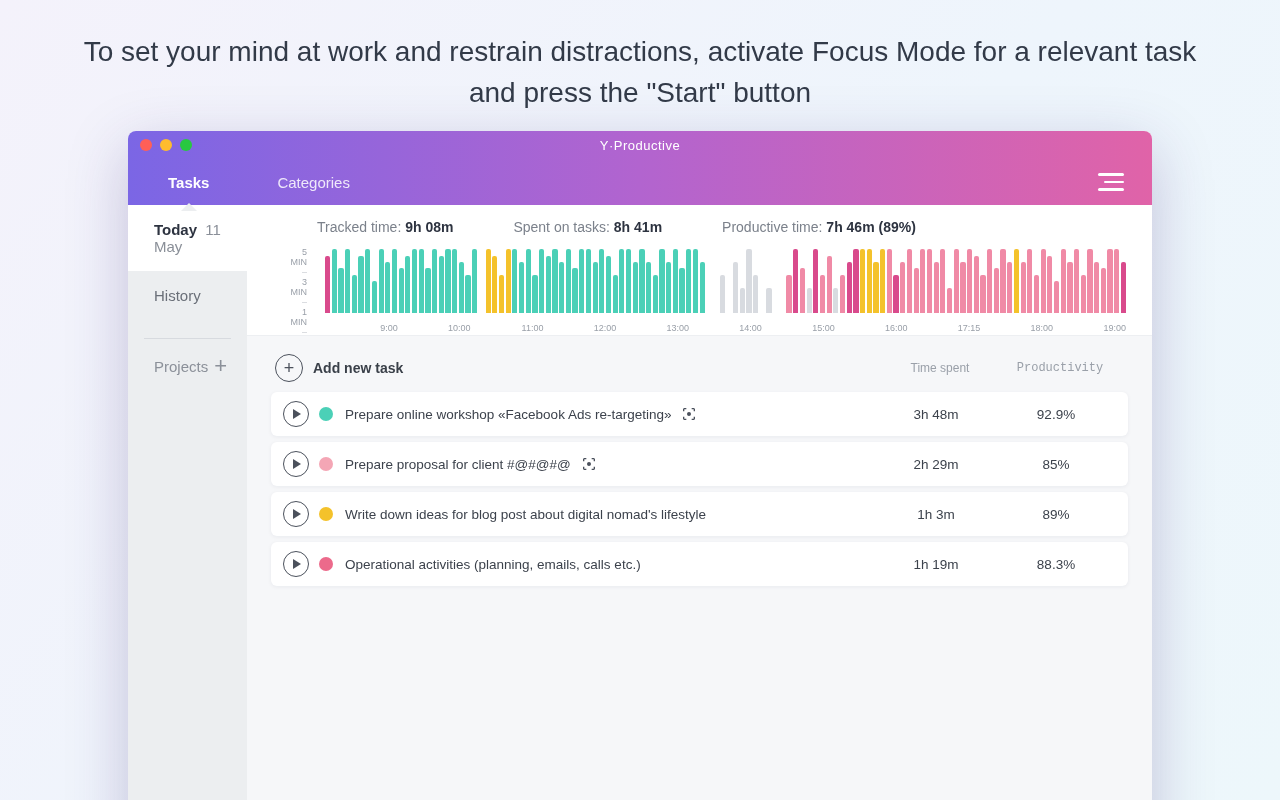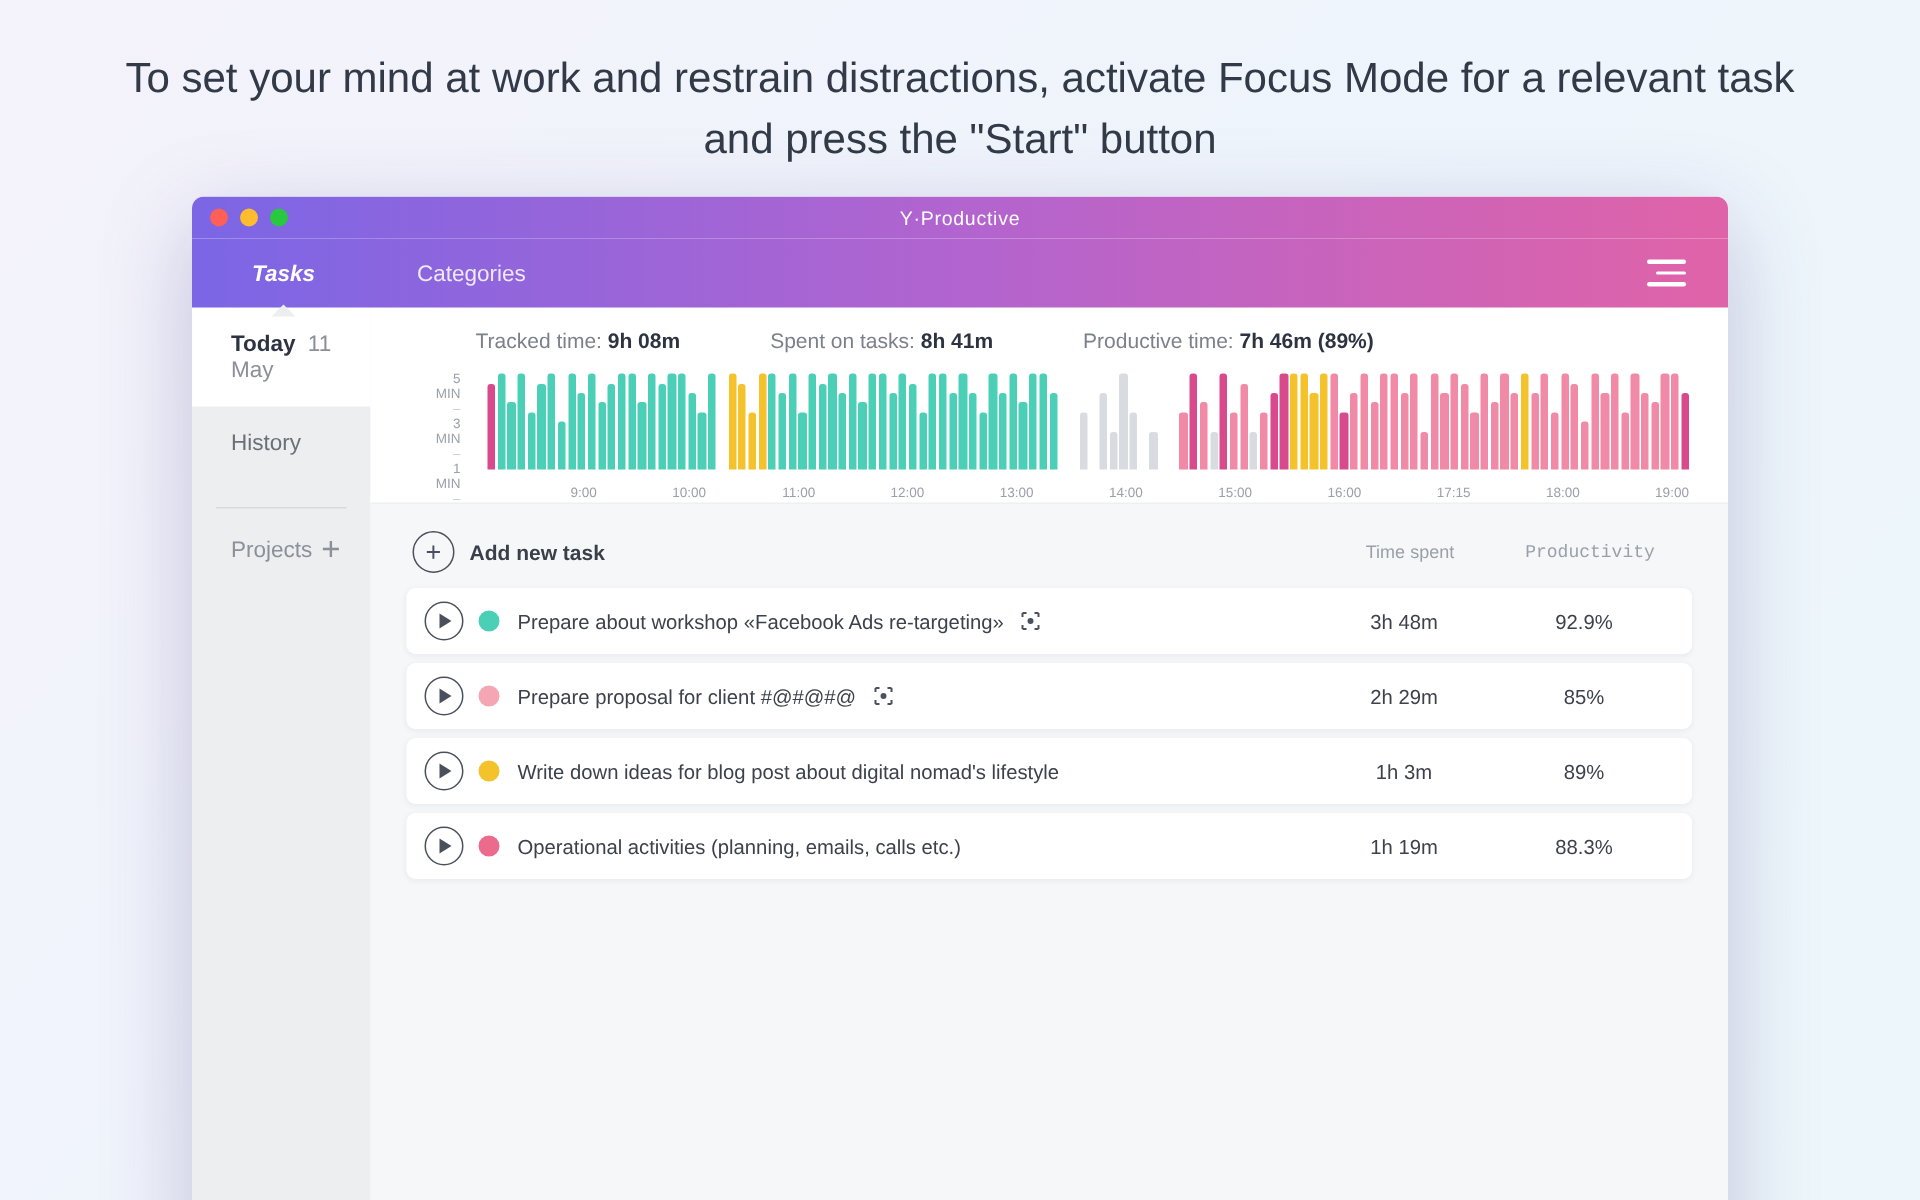--- a/index.html
+++ b/index.html
@@ -43,21 +43,21 @@
   .nav {
     height: 46px;
     background: linear-gradient(90deg, #7b66e5 0%, #b264cf 50%, #e063a8 100%);
     display:flex; align-items:center; padding: 0 28px 0 40px;
     position: relative;
   }
   .nav-tab {
     color: rgba(255,255,255,.85); font-size:15px; margin-right: 68px;
     padding: 12px 0; position:relative; cursor:pointer;
   }
-  .nav-tab.active { color:#fff; font-weight:600;font-style:italic; }
+  .nav-tab.active { color:#fff; font-weight:600; }
   .nav-tab.active::after{
     content:""; position:absolute; bottom:-8px; left:50%; transform:translateX(-50%);
     border-left:8px solid transparent; border-right:8px solid transparent;
     border-bottom:8px solid #eceef0;
   }
   .hamburger {
     margin-left:auto; cursor:pointer;
     display:flex; flex-direction:column; gap:5px;
   }
   .hamburger span{ width:26px; height:2.5px; background:#fff; border-radius:2px; display:block;}
@@ -345,21 +345,21 @@
         <div class="task-header">
           <div class="add-btn">+</div>
           <div class="add-label">Add new task</div>
           <div class="col-h col-time">Time spent</div>
           <div class="col-h col-prod">Productivity</div>
         </div>
         <div id="tasks">
             <div class="task-row">
               <div class="play"></div>
               <div class="dot" style="background:#4bd0b7"></div>
-              <div class="task-title">Prepare about workshop «Facebook Ads re-targeting»</div>
+              <div class="task-title">Prepare online workshop «Facebook Ads re-targeting»</div>
               <span class="focus-ic">
                 <svg viewBox="0 0 24 24" fill="none" stroke="#4b515c" stroke-width="2">
                   <path d="M4 4h4M4 4v4M20 4h-4M20 4v4M4 20h4M4 20v-4M20 20h-4M20 20v-4"></path>
                   <circle cx="12" cy="12" r="2" fill="#4b515c"></circle>
                 </svg>
               </span>
               <div class="task-time">3h 48m</div>
               <div class="task-prod">92.9%</div>
             </div>
             <div class="task-row">

